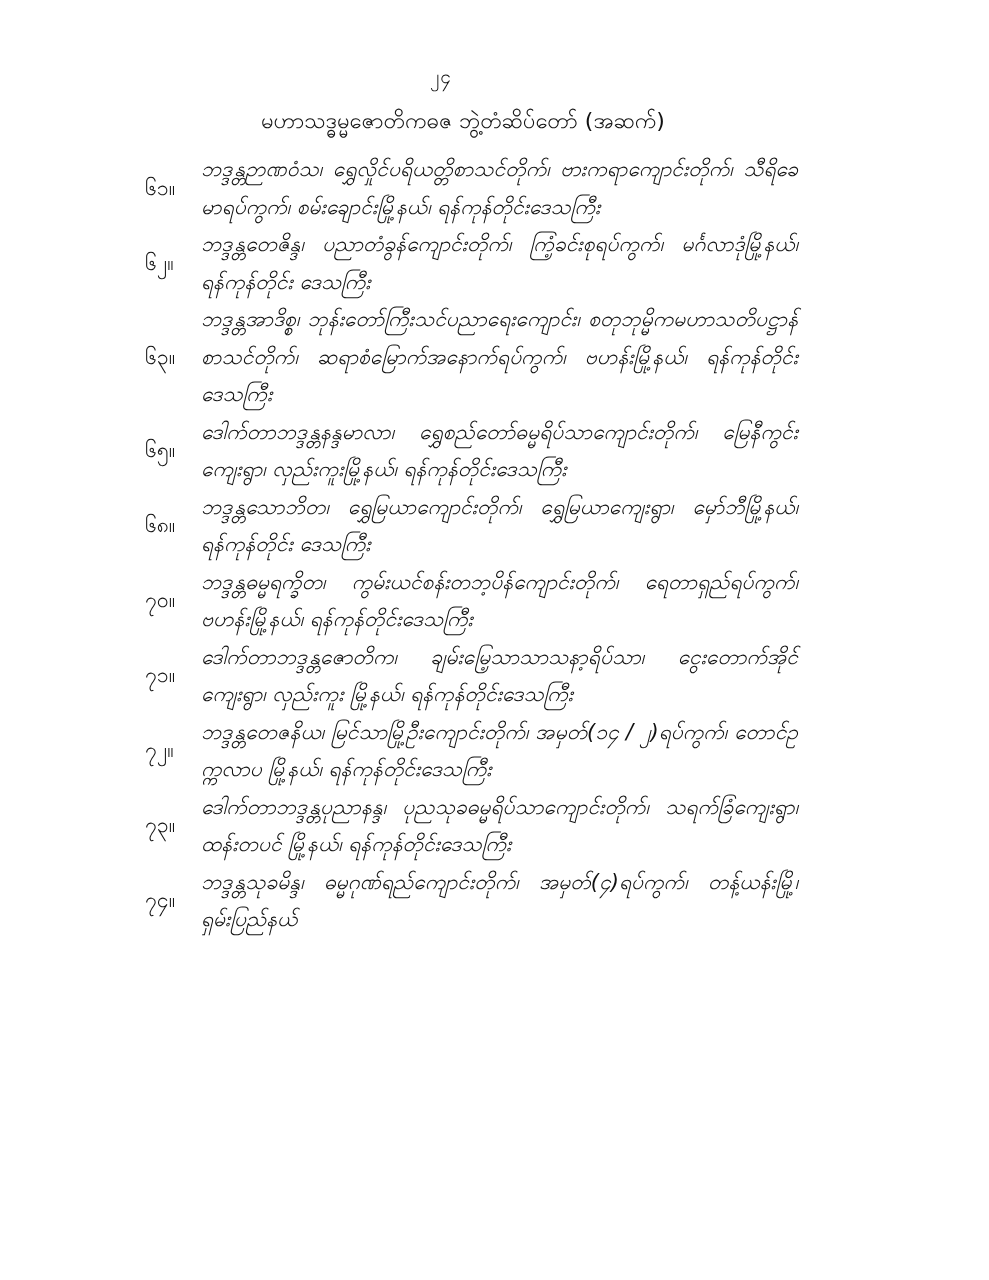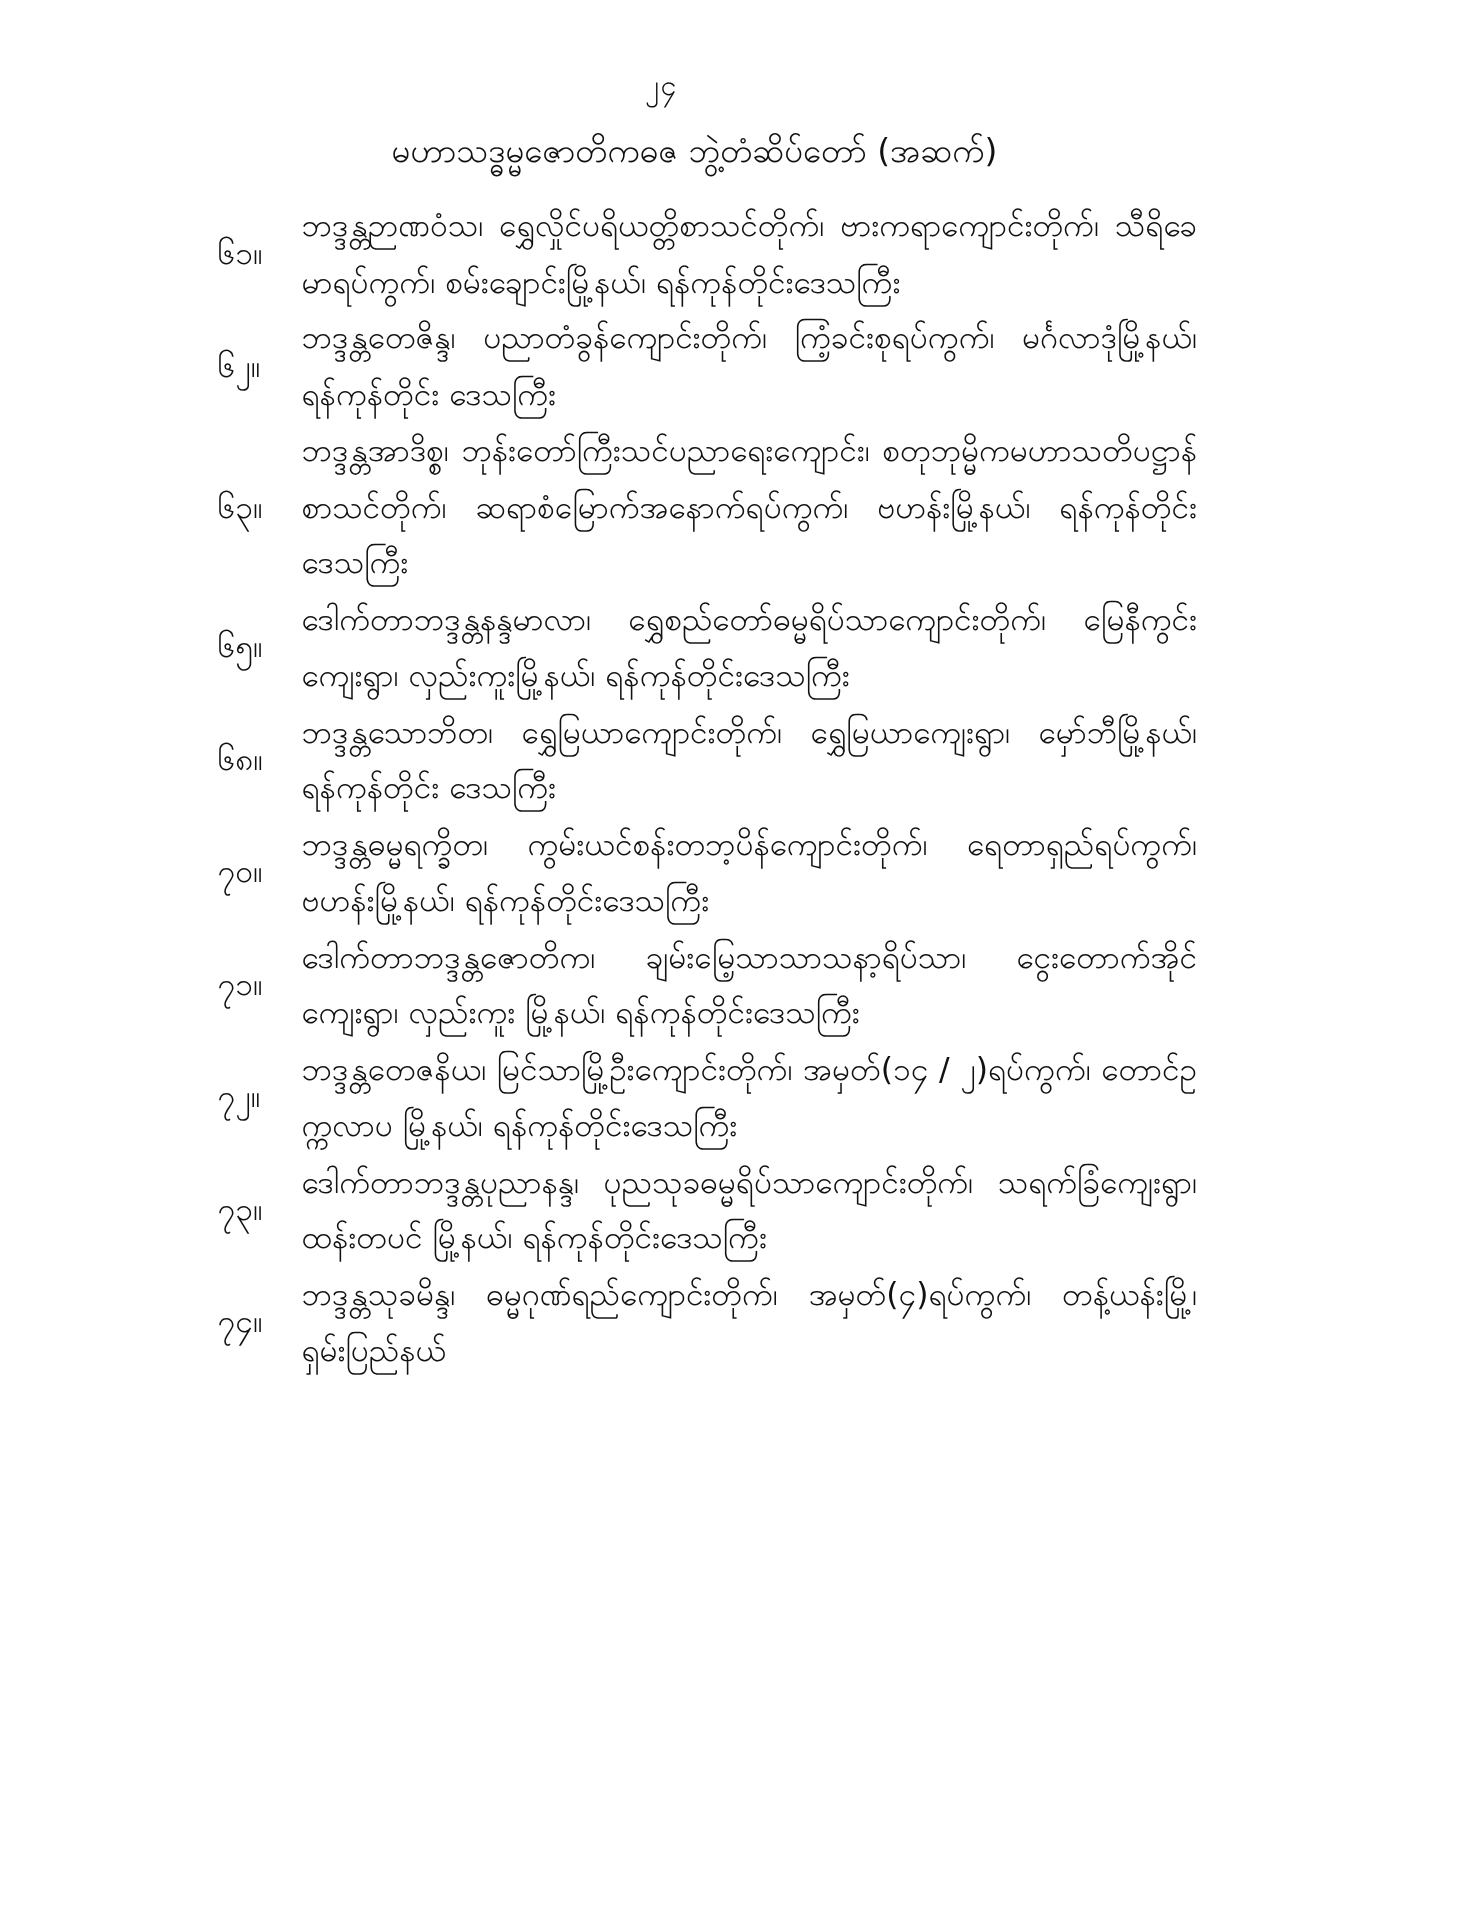--- a/index.html
+++ b/index.html
@@ -13,21 +13,21 @@
     overflow: hidden;
     font-family: "DejaVu Sans", "Liberation Sans", sans-serif;
     color: #111111;
     -webkit-font-smoothing: antialiased;
   }
   .page {
     position: relative;
     width: 882px;
     height: 1280px;
     box-sizing: border-box;
-    padding-top: 44px;
+    padding-top: 63px;
   }
   .page-number {
     text-align: center;
     font-size: 19px;
     line-height: 26px;
     letter-spacing: 1px;
   }
   .doc-title {
     margin-top: 16px;
     text-align: center;
@@ -50,20 +50,21 @@
     line-height: 37.5px;
   }
   .entry-no {
     flex: 0 0 56px;
     white-space: nowrap;
   }
   .entry-text {
     flex: 1 1 auto;
     text-align: justify;
     text-justify: inter-word;
+    font-style: italic;
   }
 </style>
 </head>
 <body>
 
 <div class="page">
   <div class="page-number">၂၄</div>
   <div class="doc-title">မဟာသဒ္ဓမ္မဇောတိကဓဇ ဘွဲ့တံဆိပ်တော် (အဆက်)</div>
   <ol class="entry-list">
   <li class="entry-item">

